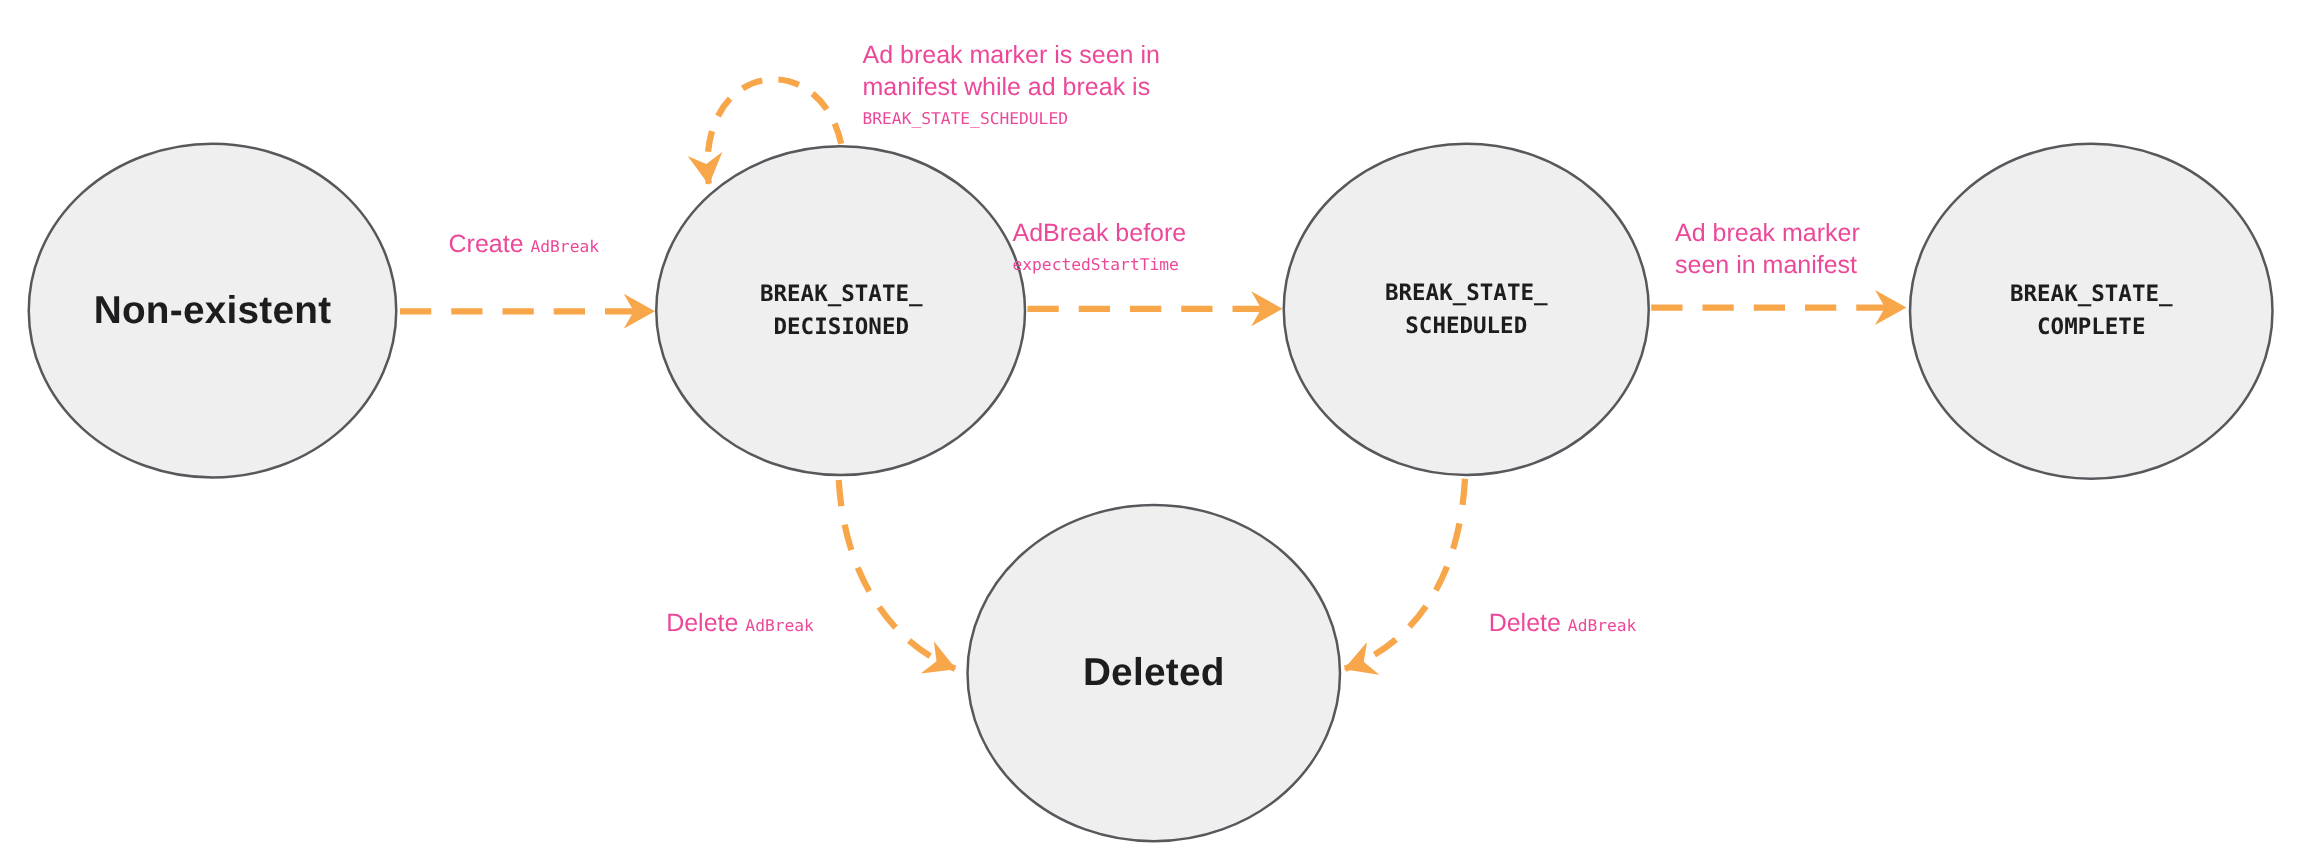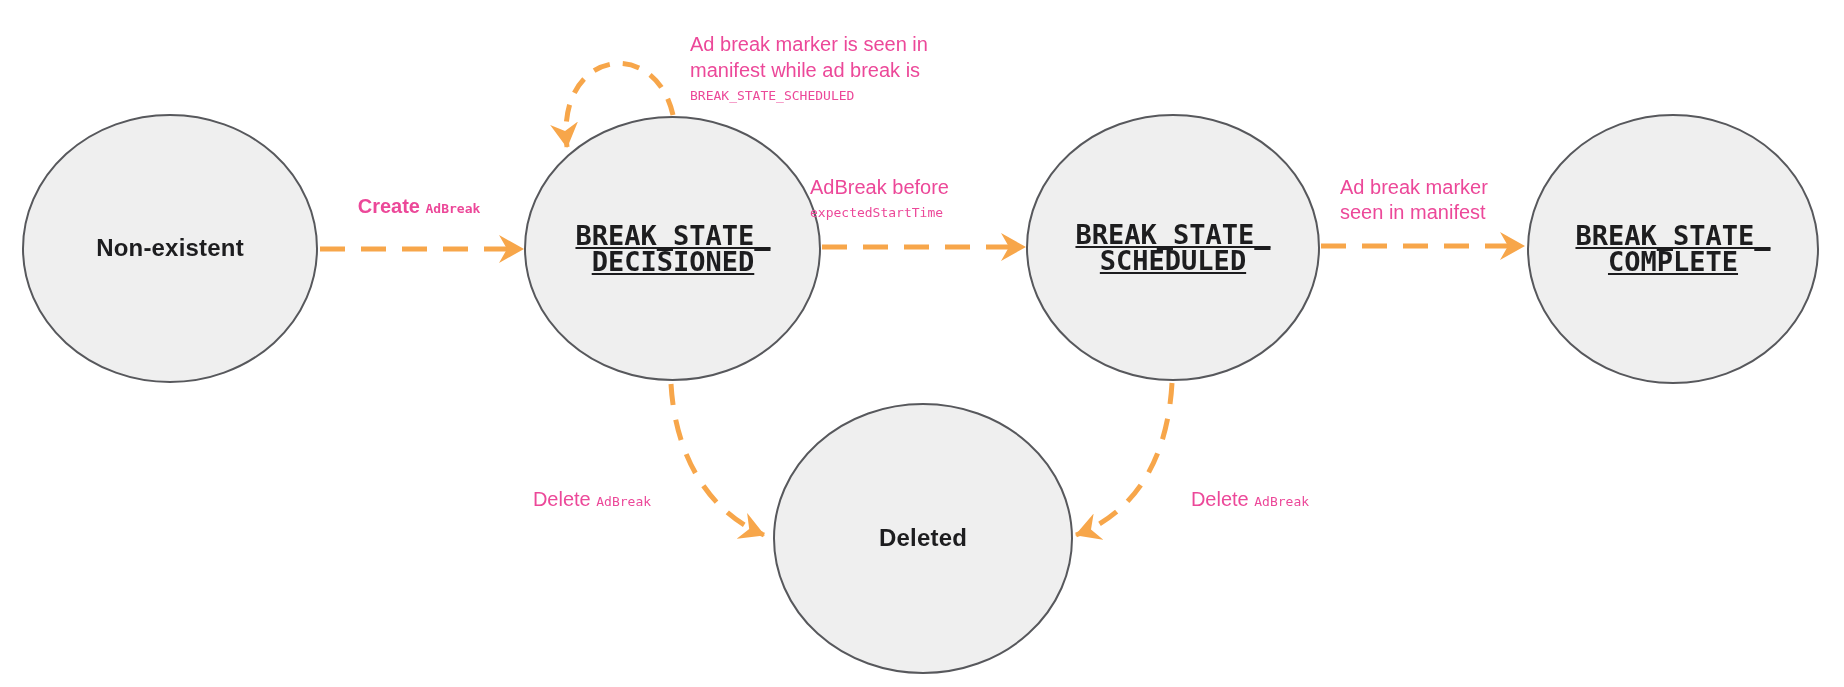--- a/index.html
+++ b/index.html
@@ -52,28 +52,27 @@
   }
   .state-label {
     position: absolute;
     transform: translate(-50%, -50%);
     text-align: center;
     font-weight: bold;
     color: #1d1d1f;
     white-space: nowrap;
   }
   .state-label.sans {
-    font-size: 24px;
+    font-size: 31px;
     letter-spacing: 0.2px;
   }
   .state-label.mono {
     font-family: "DejaVu Sans Mono", "Liberation Mono", monospace;
-    font-size: 27px;
+    font-size: 18px;
     line-height: 26px;
-    text-decoration: underline;
   }
 </style>
 </head>
 <body>
 
 <div class="canvas">
 
   <svg width="1844" height="687" viewBox="0 0 1844 687">
     <defs>
       <marker id="arrowhead" viewBox="0 0 25 28" markerWidth="25" markerHeight="28" markerUnits="userSpaceOnUse" refX="24" refY="14" orient="auto">
@@ -107,21 +106,21 @@
     <div>SCHEDULED</div>
   </div>
 
   <div class="state-label mono" style="left:1673px; top:249px;">
     <div>BREAK_STATE_</div>
     <div>COMPLETE</div>
   </div>
 
   <div class="state-label sans" style="left:923px; top:538px;">Deleted</div>
 
-  <div class="label centered" style="left:419px; top:207px;font-weight:bold;">
+  <div class="label centered" style="left:419px; top:197px;">
     <span>Create </span><span class="code">AdBreak</span>
   </div>
 
   <div class="label" style="left:690px; top:31px; line-height:26px;">
     <div>Ad break marker is seen in</div>
     <div>manifest while ad break is</div>
     <div class="code">BREAK_STATE_SCHEDULED</div>
   </div>
 
   <div class="label" style="left:810px; top:175px;">

